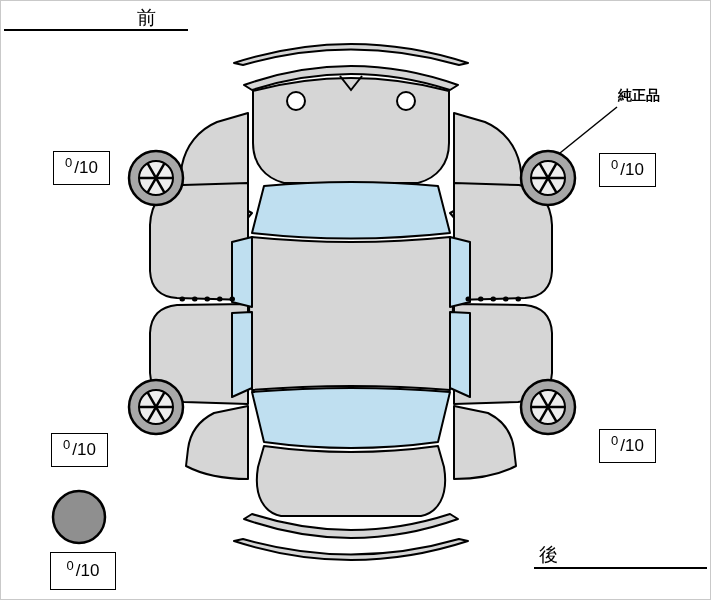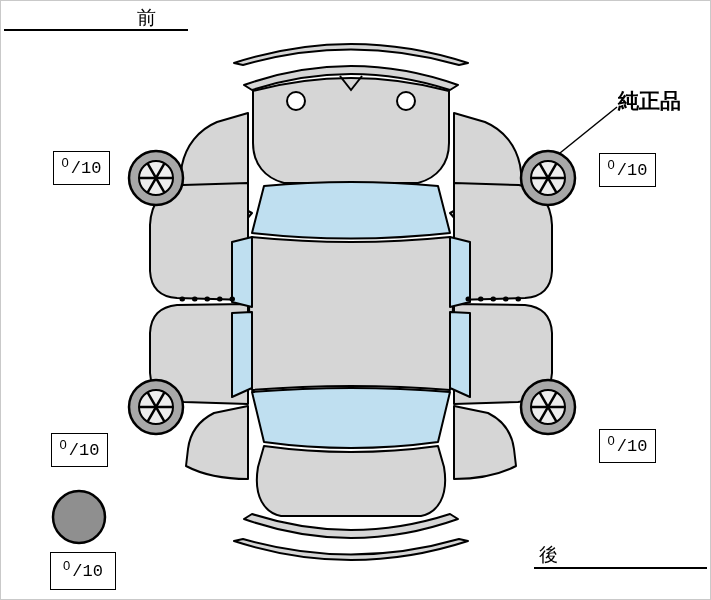--- a/index.html
+++ b/index.html
@@ -25,37 +25,37 @@
   .ln15{fill:none;stroke:var(--c-outline,#000);stroke-width:1.5;}
   .wheel-ring{fill:var(--c-wheel,#a8a8a8);stroke:var(--c-outline,#000);stroke-width:2.5;}
   .wheel-hub{fill:var(--c-hub,#ededed);stroke:var(--c-outline,#000);stroke-width:2;}
   .spokes line{stroke:var(--c-outline,#000);stroke-width:2.5;stroke-linecap:round;}
   .spare-tire{fill:var(--c-spare,#8f8f8f);stroke:var(--c-outline,#000);stroke-width:2.5;}
   .dots{fill:none;stroke:var(--c-outline,#000);stroke-width:5;stroke-dasharray:0.5 12;stroke-linecap:round;}
 
   
   .label{ position:absolute; white-space:nowrap; }
   .label-front{ left:136px; top:4px; font-size:19px; }
-  .label-genuine{ left:617px; top:86px; font-size:21px; font-weight:bold; }
+  .label-genuine{ left:617px; top:86px; font-size:14px; font-weight:bold; }
   .label-rear{ left:538px; top:541px; font-size:19px; }
   .underline{ position:absolute; height:0; border-top:2px solid #000; }
   .underline-front{ left:3px; top:28px; width:184px; }
   .underline-rear{ left:533px; top:566px; width:173px; }
 
   
   .score{
     position:absolute;
     width:57px; height:34px;
     background:#fff;
     border:1px solid #000;
     display:flex; align-items:center; justify-content:center;
     gap:2px;
   }
   .score .num{ font-size:13px; position:relative; top:-6px; }
-  .score .den{ font-size:17px;font-family:Liberation Mono, monospace; }
+  .score .den{ font-size:17px; }
   .score-fl{ left:52px; top:150px; }
   .score-fr{ left:598px; top:152px; }
   .score-rr{ left:598px; top:428px; }
   .score-rl{ left:50px; top:432px; }
   .score-spare{ left:49px; top:551px; width:66px; height:38px; }
 </style>
 </head>
 <body>
 
 <div class="stage">

